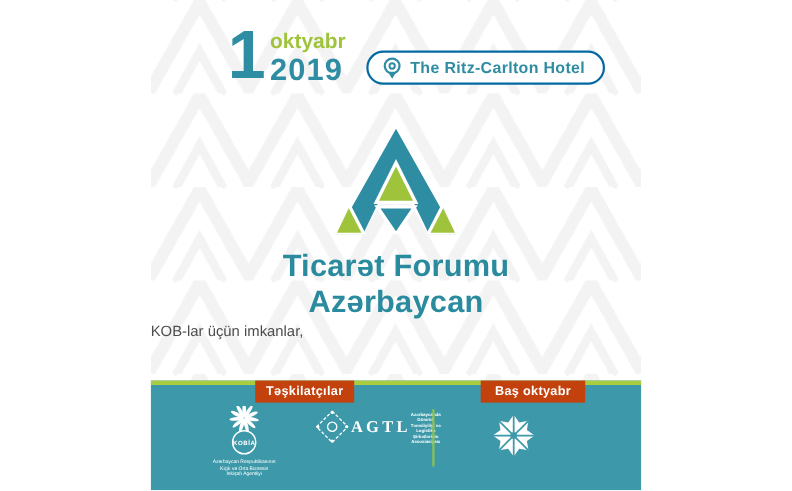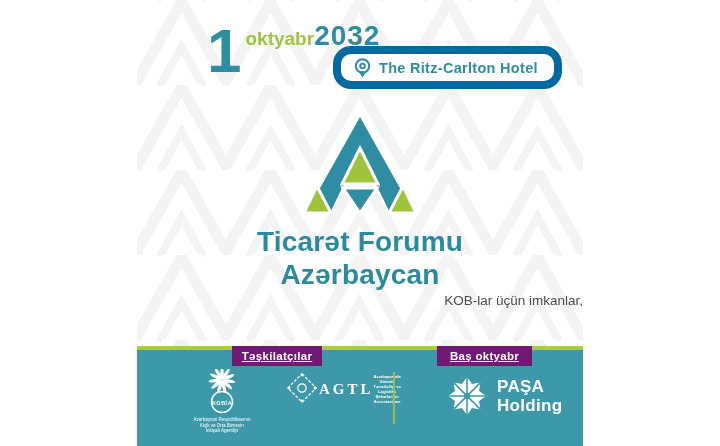--- a/index.html
+++ b/index.html
@@ -4,44 +4,44 @@
 <style>
   html,body{margin:0;padding:0;background:#ffffff;}
   .stage{position:relative;width:720px;height:446px;background:#ffffff;overflow:hidden;
          font-family:"Liberation Sans",sans-serif;}
   .poster{position:absolute;left:137px;top:0;width:446px;height:446px;background:#ffffff;overflow:hidden;}
   .pattern-svg{position:absolute;left:0;top:0;}
 
   
   .date-block{position:absolute;left:70px;top:22px;display:flex;align-items:flex-start;}
   .date-day{font-size:62px;line-height:58px;font-weight:bold;color:#2e8da3;letter-spacing:-2px;}
-  .date-col{margin-left:6px;display:flex;flex-direction:row;}
+  .date-col{margin-left:6px;display:flex;flex-direction:column;}
   .date-month{font-size:19px;font-weight:bold;color:#9fc43c;line-height:22px;margin-top:6px;}
   .date-year{font-size:28px;font-weight:bold;color:#2e8da3;line-height:28px;letter-spacing:1px;}
 
   
   .venue-pill{position:absolute;left:196px;top:46px;height:27px;padding:0 16px 0 12px;
-      border:8px solid #0369a1;border-radius:18px;background:rgba(255,255,255,.85);
+      border:2px solid #0369a1;border-radius:18px;background:rgba(255,255,255,.85);
       display:flex;align-items:center;gap:7px;}
   .venue-label{font-size:14.5px;font-weight:bold;color:#2e8da3;letter-spacing:.3px;white-space:nowrap;}
 
   
   .forum-logo{position:absolute;left:167px;top:115px;}
 
   
   .title{position:absolute;left:0;top:225px;width:446px;text-align:center;
       font-size:28px;line-height:33px;font-weight:bold;color:#2a8b9f;letter-spacing:.2px;}
-  .subtitle{position:absolute;left:0;top:293px;width:446px;text-align:right;
+  .subtitle{position:absolute;left:0;top:293px;width:446px;text-align:left;
       font-size:13.5px;line-height:16px;color:#4d4d4d;}
 
   
   .band{position:absolute;left:0;top:346px;width:446px;height:100px;background:#3d99a9;}
   .band-topline{position:absolute;left:0;top:0;width:446px;height:4px;background:#a9cc40;}
-  .band-tab{position:absolute;top:0;height:20px;background:#701a75;color:#ffffff;
-      font-size:11.5px;font-weight:bold;display:flex;align-items:center;justify-content:center;letter-spacing:.3px;text-decoration:underline;}
+  .band-tab{position:absolute;top:0;height:20px;background:#c2410c;color:#ffffff;
+      font-size:11.5px;font-weight:bold;display:flex;align-items:center;justify-content:center;letter-spacing:.3px;}
   .tab-org{left:95px;width:90px;}
   .tab-sponsor{left:300px;width:95px;}
 
   .kobia{position:absolute;left:35px;top:23px;width:100px;display:flex;flex-direction:column;align-items:center;}
   .kobia-text{margin-top:2px;color:#ffffff;font-size:4.5px;line-height:5.5px;text-align:center;}
   .agtl{position:absolute;left:148px;top:26px;width:100px;display:flex;flex-direction:row;align-items:center;font-weight:bold;}
   .agtl-name{color:#ffffff;font-family:"Liberation Serif",serif;font-size:15px;letter-spacing:3px;line-height:15px;margin-top:2px;}
   .agtl-text{margin-top:2px;color:#ffffff;font-size:4px;line-height:5px;text-align:center;}
   .band-divider{position:absolute;left:256px;top:26px;width:2px;height:52px;background:#8fc24c;}
   .pasha{position:absolute;left:310px;top:30px;display:flex;align-items:center;gap:10px;}
@@ -61,21 +61,21 @@
           <path d="M20 0 L44.5 -40 L69 0" fill="none" stroke="#f3f3f3" stroke-width="8"></path>
         </pattern>
       </defs>
       <rect x="0" y="0" width="446" height="446" fill="url(#tri)"></rect>
     </svg>
 
     <div class="date-block">
       <span class="date-day">1</span>
       <span class="date-col">
         <span class="date-month">oktyabr</span>
-        <span class="date-year">2032</span>
+        <span class="date-year">2019</span>
       </span>
     </div>
 
     <div class="venue-pill">
       <span style="display:flex;">
         <svg width="19" height="22" viewBox="0 0 19 22">
           <circle cx="9.5" cy="9" r="6.7" fill="none" stroke="#2e8da3" stroke-width="2"></circle>
           <circle cx="9.5" cy="9" r="2.4" fill="none" stroke="#2e8da3" stroke-width="1.8"></circle>
           <path d="M5.6 14.2 L9.5 20.5 L13.4 14.2" fill="#2e8da3"></path>
         </svg>
@@ -186,20 +186,16 @@
               <g stroke="#3d99a9" stroke-width="1.6">
                 <line x1="0" y1="-19" x2="0" y2="19"></line>
                 <line x1="-19" y1="0" x2="19" y2="0"></line>
                 <line x1="-13.4" y1="-13.4" x2="13.4" y2="13.4"></line>
                 <line x1="13.4" y1="-13.4" x2="-13.4" y2="13.4"></line>
               </g>
               <circle cx="0" cy="0" r="3" fill="#3d99a9"></circle>
             </g>
           </svg>
         </span>
-        <span class="pasha-text">
-          <div>PAŞA</div>
-          <div>Holding</div>
-        </span>
       </div>
     </div>
   </div>
 </div>
 
 </body></html>

